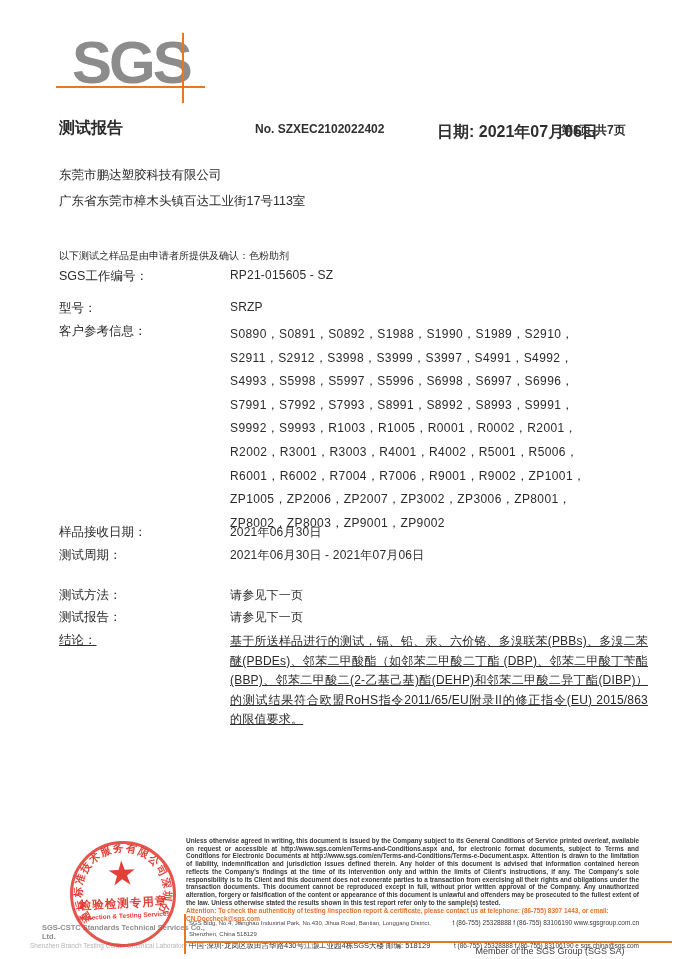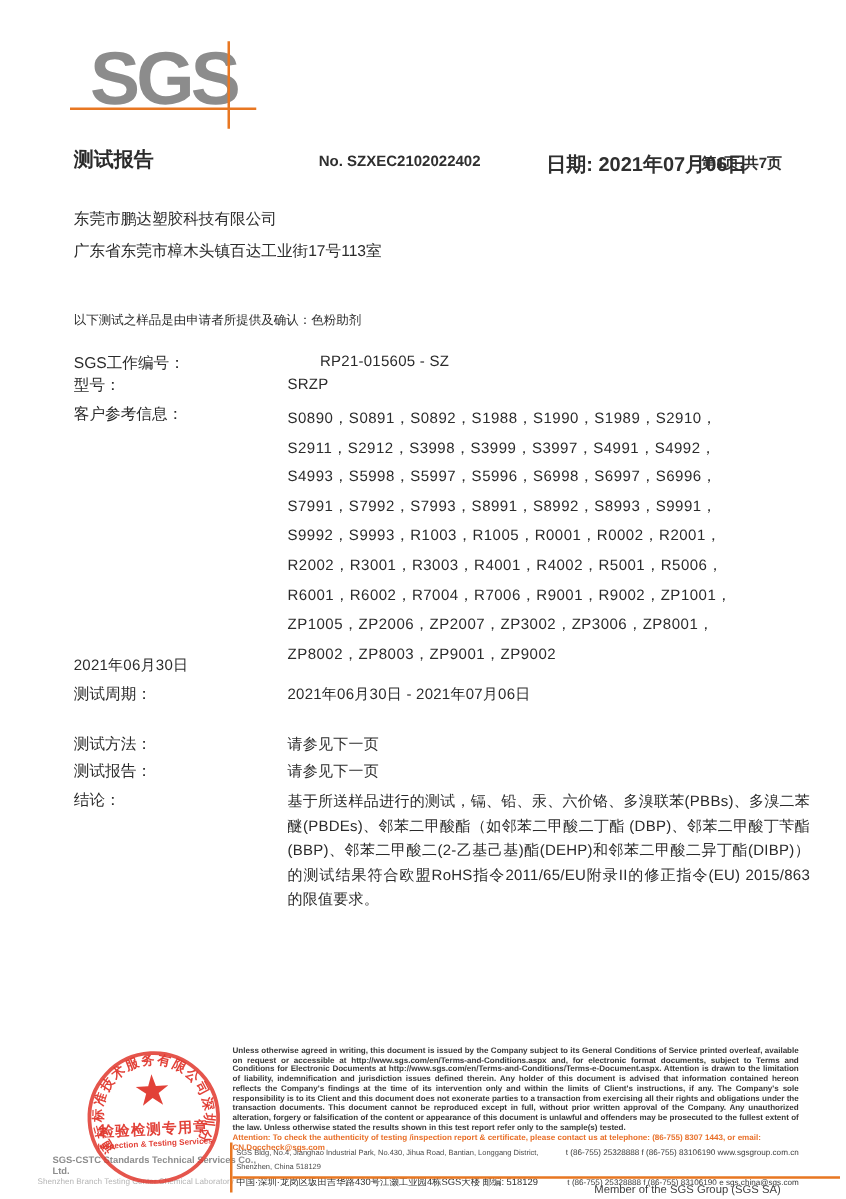--- a/index.html
+++ b/index.html
@@ -21,30 +21,30 @@
   .report-no    { position:absolute; left:255px; top:122px; font-size:12px; font-weight:700; color:#2f2f2f; }
   .report-date  { position:absolute; left:437px; top:122px; font-size:16px; font-weight:700; color:#2f2f2f; }
   .report-page  { position:absolute; left:561px; top:122px; font-size:12px; font-weight:700; color:#2f2f2f; }
   
   .applicant { position:absolute; left:59px; top:162px; font-size:12.5px; line-height:26px; color:#2b2b2b; }
   
   .intro { position:absolute; left:59px; top:249px; font-size:10px; color:#2b2b2b; }
   .row { position:absolute; left:59px; display:flex; align-items:flex-start; width:590px; }
   .row .lab { width:171px; flex:none; font-size:12.5px; color:#2b2b2b; }
   .row .val { font-size:12px; color:#2b2b2b; letter-spacing:0.2px; }
-  .row-job   { top:282px;gap:26px; }
+  .row-job   { top:268px; }
   .row-model { top:300px; }
   .row-ref   { top:323px; }
   .row-ref .val div { line-height:23.6px; letter-spacing:0.4px; }
   .row-received { top:524px; }
   .row-period   { top:547px; }
   .row-require  { top:568px; }
   .row-method   { top:587px; }
   .row-result   { top:609px; }
-  .row-conclusion { top:632px; }
+  .row-conclusion { top:632px;text-decoration:underline; }
   .row-conclusion .val { width:418px; line-height:19.6px; text-align:justify; }
   
   .disclaimer-block { position:absolute; left:186px; top:837px; width:453px; }
   .disclaimer { font-size:6.45px; line-height:7.7px; text-align:justify; color:#3a3a3a; font-weight:700; }
   .attention  { margin-top:1px; font-size:6.45px; line-height:7.6px; color:#e8702a; font-weight:700; }
   .address-block { position:absolute; left:189px; top:917px; width:450px; }
   .addr-row { display:flex; justify-content:space-between; align-items:baseline; line-height:11px; }
   .addr-en  { font-size:6px;  color:#4a4a4a; }
   .addr-cn  { font-size:7.5px; color:#2f2f2f; }
   .addr-contact { font-size:6.5px; color:#3a3a3a; white-space:nowrap; margin-left:6px; }
@@ -108,20 +108,21 @@
       <div>S7991，S7992，S7993，S8991，S8992，S8993，S9991，</div>
       <div>S9992，S9993，R1003，R1005，R0001，R0002，R2001，</div>
       <div>R2002，R3001，R3003，R4001，R4002，R5001，R5006，</div>
       <div>R6001，R6002，R7004，R7006，R9001，R9002，ZP1001，</div>
       <div>ZP1005，ZP2006，ZP2007，ZP3002，ZP3006，ZP8001，</div>
       <div>ZP8002，ZP8003，ZP9001，ZP9002</div>
     </div>
   </div>
 
   <div class="row row-received">
+    <span class="lab">样品接收日期：</span>
     <div class="val">2021年06月30日</div>
   </div>
 
   <div class="row row-period">
     <span class="lab">测试周期：</span>
     <div class="val">2021年06月30日 - 2021年07月06日</div>
   </div>
 
 
   <div class="row row-method">

